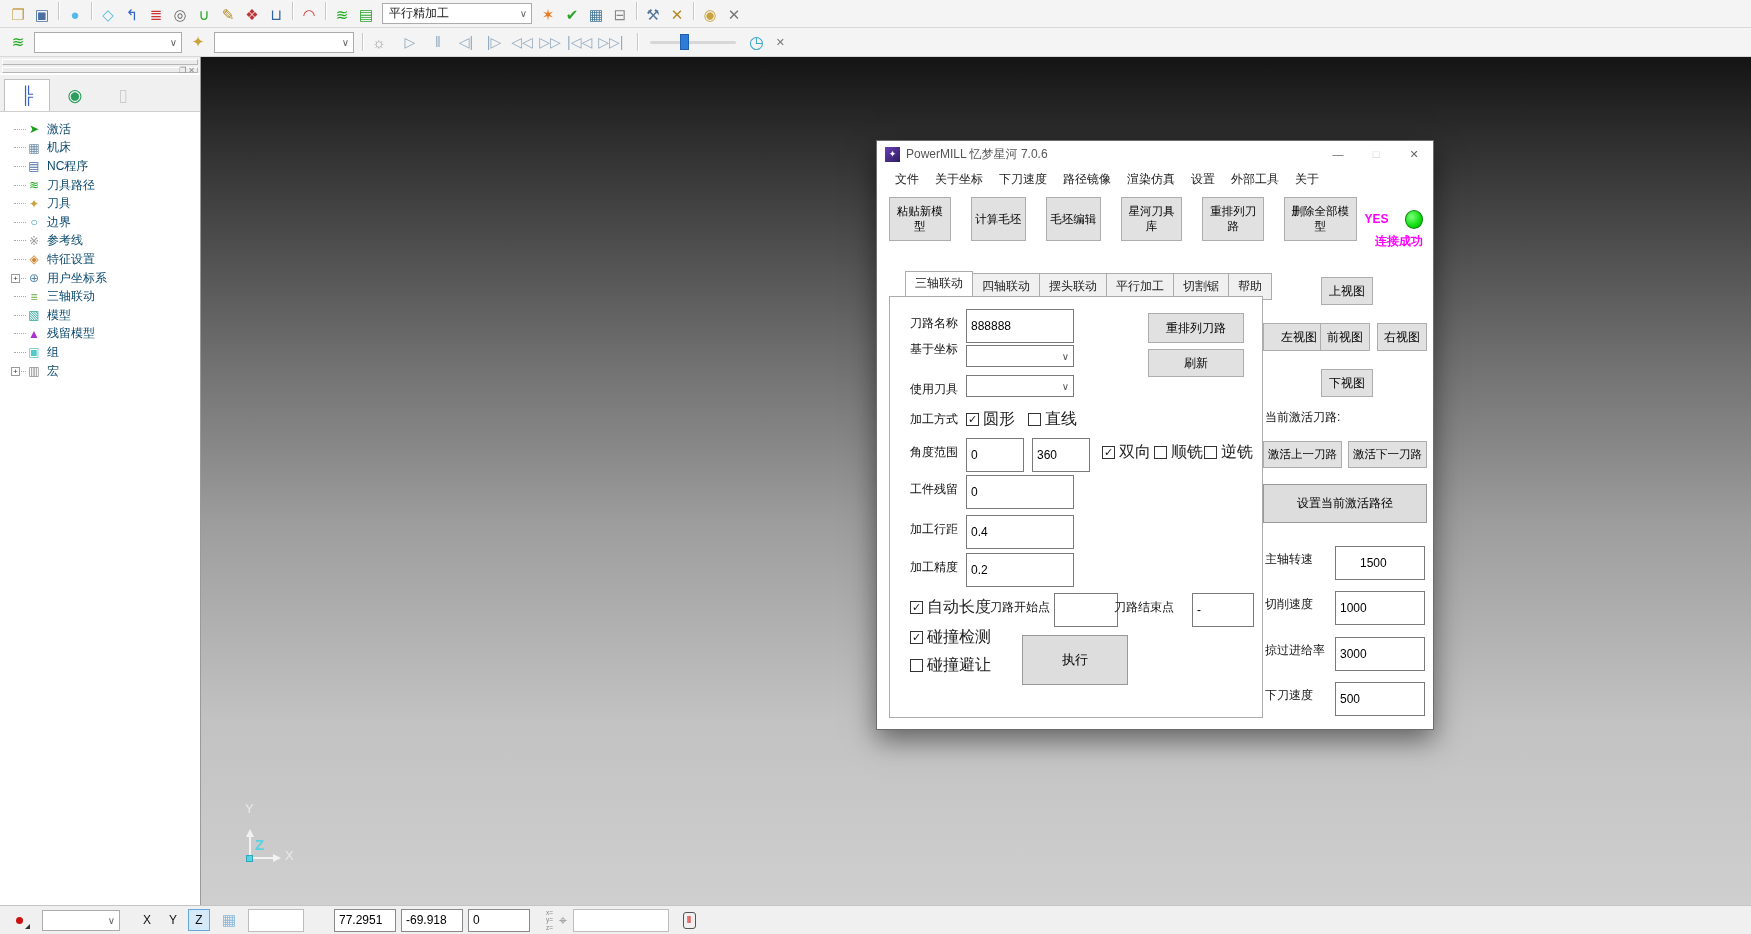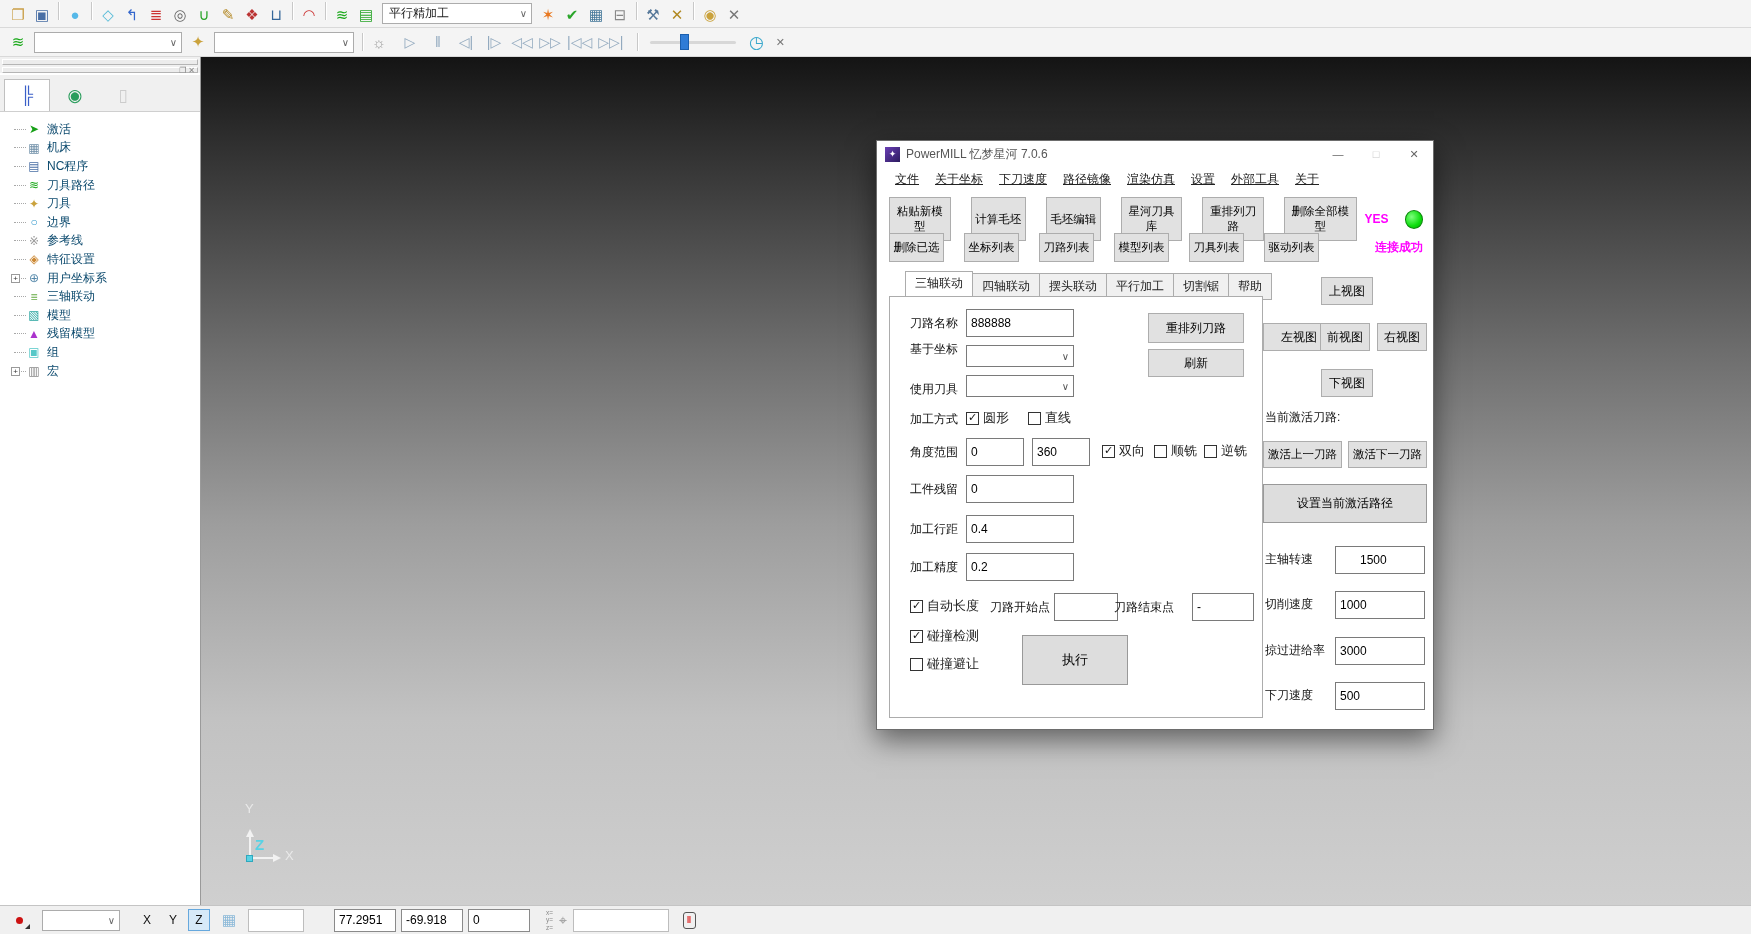--- a/index.html
+++ b/index.html
@@ -54,39 +54,39 @@
 
   
   .dialog { position:absolute; left:876px; top:140px; width:558px; height:590px; background:#fff; border:1px solid #6d6d6d; box-shadow:0 10px 26px rgba(0,0,0,.5); }
   .dtitle { position:absolute; left:0; top:0; right:0; height:26px; background:#fff; display:flex; align-items:center; padding-left:8px; }
   .dtitle .appicon { width:15px; height:15px; background:linear-gradient(135deg,#6a3fb5,#2b1b5e); color:#fff; font-size:9px; line-height:15px; text-align:center; margin-right:6px; }
   .dtitle .ttl { color:#555; font-size:12px; }
   .wctrls { margin-left:auto; display:flex; height:26px; }
   .wctrl { width:38px; height:26px; display:flex; align-items:center; justify-content:center; font-size:11px; color:#666; cursor:default; }
   .wctrl.max { color:#c9c9c9; }
   .dmenu { position:absolute; left:0; top:26px; right:0; height:24px; display:flex; align-items:center; padding-left:10px; gap:0; }
-  .mitem { padding:3px 8px; font-size:12px; color:#222; cursor:default;text-decoration:underline; }
+  .mitem { padding:3px 8px; font-size:12px; color:#222; cursor:default; }
   .drow { position:absolute; left:12px; right:10px; display:flex; align-items:center; gap:20px; }
   .drow1 { top:56px;gap:8px; } .drow2 { top:92px; }
   .wbtn { background:#e1e1e1; border:1px solid #adadad; font-size:11.5px; padding:6px 3px; min-width:55px; text-align:center; cursor:default; font-family:inherit; }
   .statusmag { color:#ff00ff; font-weight:bold; font-size:12px; margin-left:auto; }
   .okdot { width:19px; height:19px; border-radius:50%; background:radial-gradient(circle at 35% 35%,#7dff7d,#0ddd0d 60%,#0aa50a); border:1px solid #0c860c; margin-left:8px; }
   .dtabs { position:absolute; left:28px; top:132px; display:flex; }
   .dtab { padding:4px 9px; font-size:12px; background:#f0f0f0; border:1px solid #acacac; border-left:none; cursor:default; }
   .dtab:first-child { border-left:1px solid #acacac; }
   .dtab.active { background:#fff; border-bottom:1px solid #fff; padding-top:3px; margin-top:-2px; }
   .gpanel { position:absolute; left:12px; top:155px; width:374px; height:422px; border:1px solid #acacac; background:#fff; }
   .flabel { position:absolute; font-size:12px; color:#111; }
-  .finput { position:absolute; height:28px; border:1px solid #7a7a7a; font-size:12px; padding:0 4px; font-family:inherit; background:#fff; }
+  .finput { position:absolute; height:34px; border:1px solid #7a7a7a; font-size:12px; padding:0 4px; font-family:inherit; background:#fff; }
   .fselect { position:absolute; height:22px; background:#fff; border:1px solid #7a7a7a; display:flex; align-items:center; justify-content:flex-end; padding:0 4px; }
   .fselect .chev { color:#555; font-size:10px; }
   .cbrow { position:absolute; display:flex; align-items:center; gap:4px; cursor:default; }
   .cb { width:13px; height:13px; border:1px solid #333; background:#fff; display:inline-flex; align-items:center; justify-content:center; font-size:11px; color:#111; }
   .cb.checked::after { content:"✓"; margin-top:-1px; }
-  .cbl { font-size:13px; }
+  .cbl { font-size:16px; }
   .sbtn { position:absolute; background:#e1e1e1; border:1px solid #adadad; font-size:12px; text-align:center; cursor:default; font-family:inherit; }
   .bigbtn { background:#ddd; border:1px solid #999; }
   .rstrip { position:absolute; left:386px; top:132px; width:164px; height:446px; }
 
   
   .statusbar { position:absolute; left:0; bottom:0; width:1751px; height:29px; background:#f0f0f0; border-top:1px solid #c4c4c4; display:flex; align-items:center; padding-left:6px; gap:6px; }
   .pickbtn { width:26px; height:22px; position:relative; display:flex; align-items:center; justify-content:center; }
   .pickbtn .dot { width:7px; height:7px; border-radius:50%; background:#cc1111; }
   .pickbtn::after { content:""; position:absolute; right:2px; bottom:2px; border-left:5px solid transparent; border-bottom:5px solid #333; }
   .axisbtn { width:22px; height:22px; display:flex; align-items:center; justify-content:center; font-size:12px; color:#111; border:1px solid transparent; background:transparent; cursor:default; }
@@ -371,29 +371,20 @@
         <button class="wbtn">毛坯编辑</button>
         <button class="wbtn">星河刀具库</button>
         <button class="wbtn">重排列刀路</button>
         <button class="wbtn">删除全部模型</button>
       </span>
     <span class="statusmag">YES</span>
     <span class="okdot"></span>
   </div>
 
   <div class="drow drow2">
-    <span style="display:flex;gap:20px;">
-
-    <button class="wbtn">删除已选</button>
-        <button class="wbtn">坐标列表</button>
-        <button class="wbtn">刀路列表</button>
-        <button class="wbtn">模型列表</button>
-        <button class="wbtn">刀具列表</button>
-        <button class="wbtn">驱动列表</button>
-      </span>
     <span class="statusmag">连接成功</span>
   </div>
 
   <div class="dtabs">
 
   <span class="dtab active">三轴联动</span>
       <span class="dtab">四轴联动</span>
       <span class="dtab">摆头联动</span>
       <span class="dtab">平行加工</span>
       <span class="dtab">切割锯</span>

